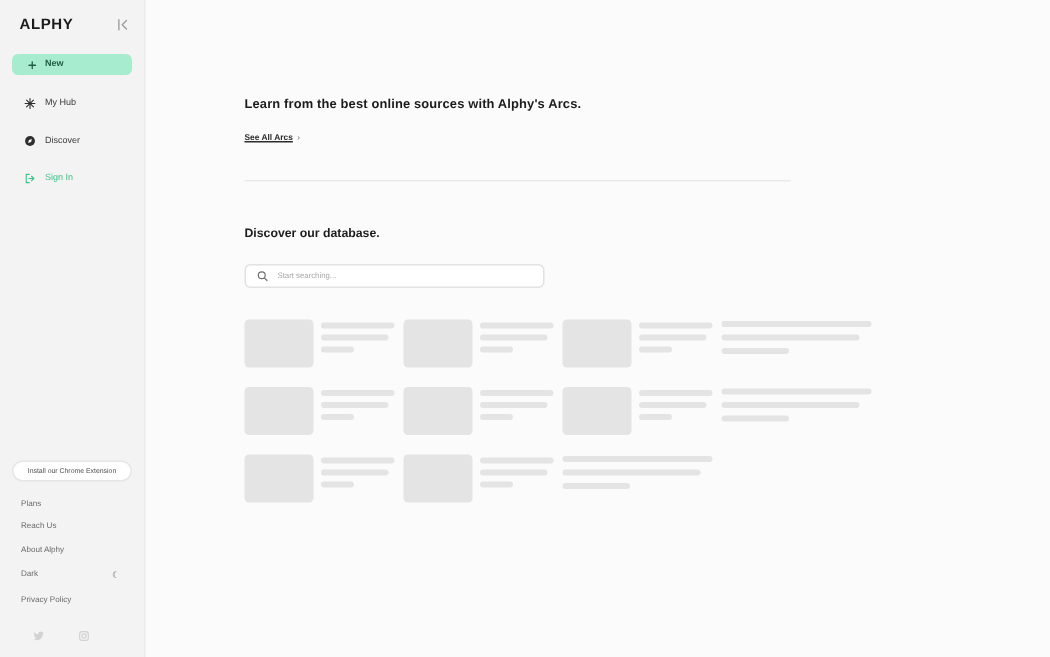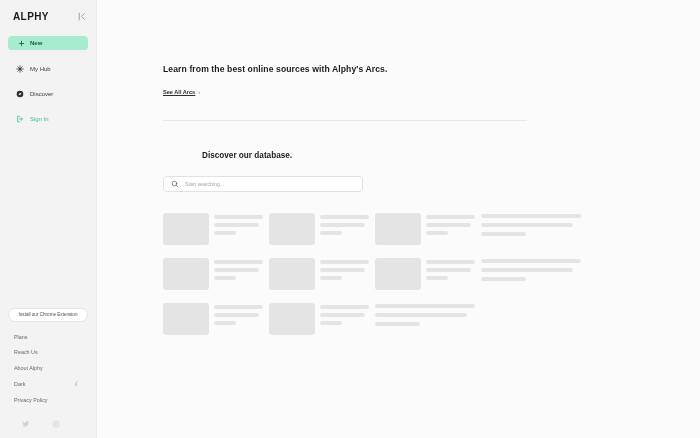--- a/index.html
+++ b/index.html
@@ -160,21 +160,20 @@
     height: 1px;
     background: #e9e9e9;
     margin: 22px 0 0 0;
   }
 
   .sec-title {
     margin-top: 30px;
     font-size: 8.2px;
     font-weight: bold;
     color: #1c1c1c;
-    margin-left: 39px;
   }
 
   .search-box {
     margin-top: 16px;
     width: 200px;
     height: 16px;
     background: #ffffff;
     border: 1px solid #e2e2e2;
     border-radius: 4px;
     display: flex;

